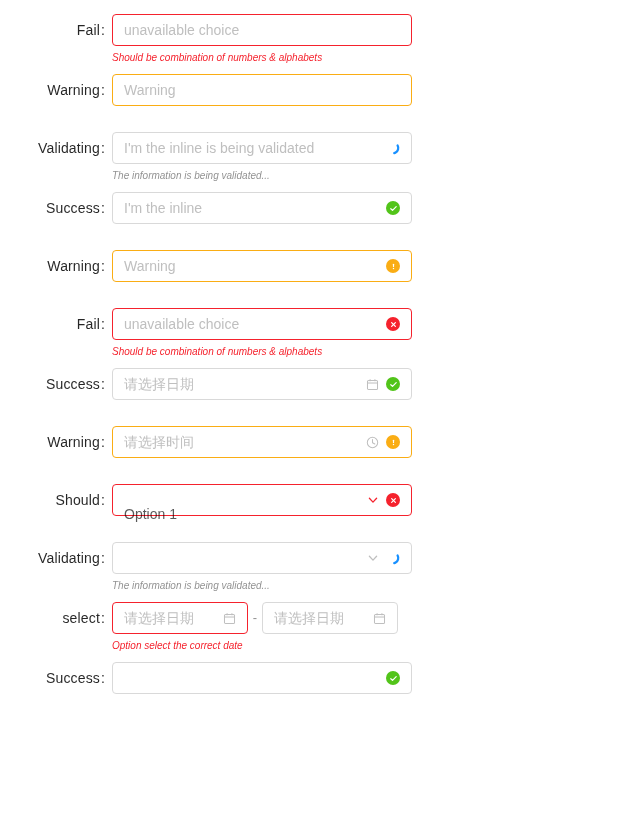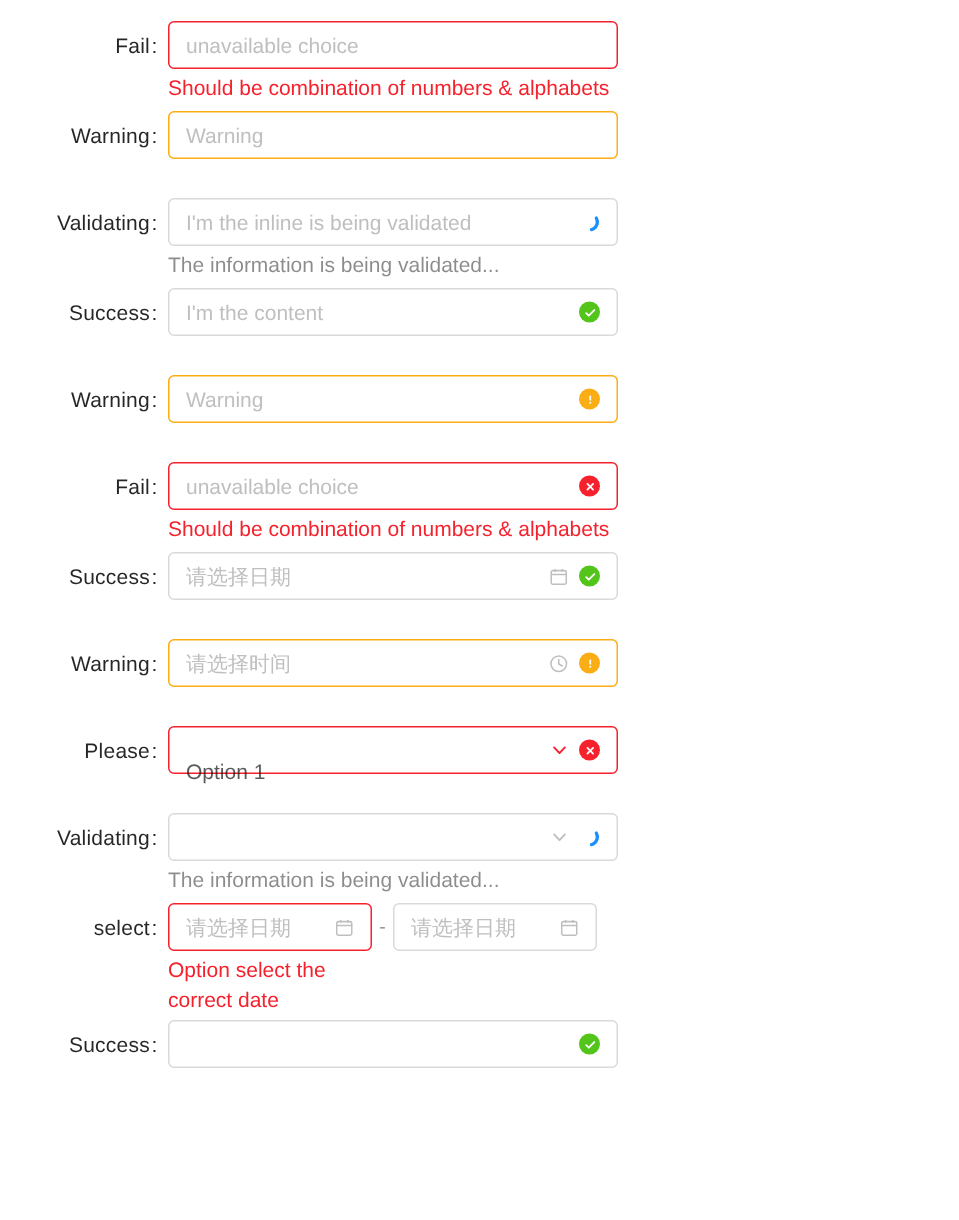--- a/index.html
+++ b/index.html
@@ -86,26 +86,27 @@
 
   .suffix {
     display: flex;
     align-items: center;
     gap: 7px;
     flex: 0 0 auto;
     margin-left: 6px;
   }
 
   .help {
-    font-size: 14px;
+    font-size: 10px;
     line-height: 20px;
     padding-top: 2px;
     min-height: 22px;
     color: rgba(0,0,0,0.45);
     width: 300px;
+    font-style: italic;
   }
   .help.err { color: #f5222d; }
 
   .spacer-lg { height: 26px; }
   .spacer-sm { height: 4px; }
 
   
   .ico { display: inline-flex; align-items: center; justify-content: center; flex: 0 0 auto; }
 
   .circ {
@@ -181,21 +182,21 @@
       <div class="help">The information is being validated...</div>
     </div>
   </div>
 
   <div class="spacer-sm"></div>
 
   <div class="form-row">
     <div class="label"><span>Success</span><span class="colon">:</span></div>
     <div class="control">
       <div class="fld neutral">
-        <span class="ph">I'm the content</span>
+        <span class="ph">I'm the inline</span>
         <span class="suffix">
           <span class="circ ok">
             <svg width="9" height="9" viewBox="0 0 12 12">
                 <polyline points="2.4,6.3 4.7,8.6 9.6,3.6" fill="none" stroke="#fff" stroke-width="1.6" stroke-linecap="round" stroke-linejoin="round"></polyline>
               </svg>
           </span>
         </span>
       </div>
     </div>
   </div>
@@ -286,21 +287,21 @@
               </svg>
           </span>
         </span>
       </div>
     </div>
   </div>
 
   <div class="spacer-lg"></div>
 
   <div class="form-row">
-    <div class="label"><span>Please</span><span class="colon">:</span></div>
+    <div class="label"><span>Should</span><span class="colon">:</span></div>
     <div class="control">
       <div class="fld error">
         <span class="val">Option 1</span>
         <span class="suffix">
           <span class="ico">
             <svg class="chev err-c" viewBox="0 0 12 12" fill="none">
                 <polyline points="2.4,4.3 6,8.1 9.6,4.3" stroke-width="1.3" stroke-linecap="round" stroke-linejoin="round"></polyline>
               </svg>
           </span>
           <span class="circ err">

